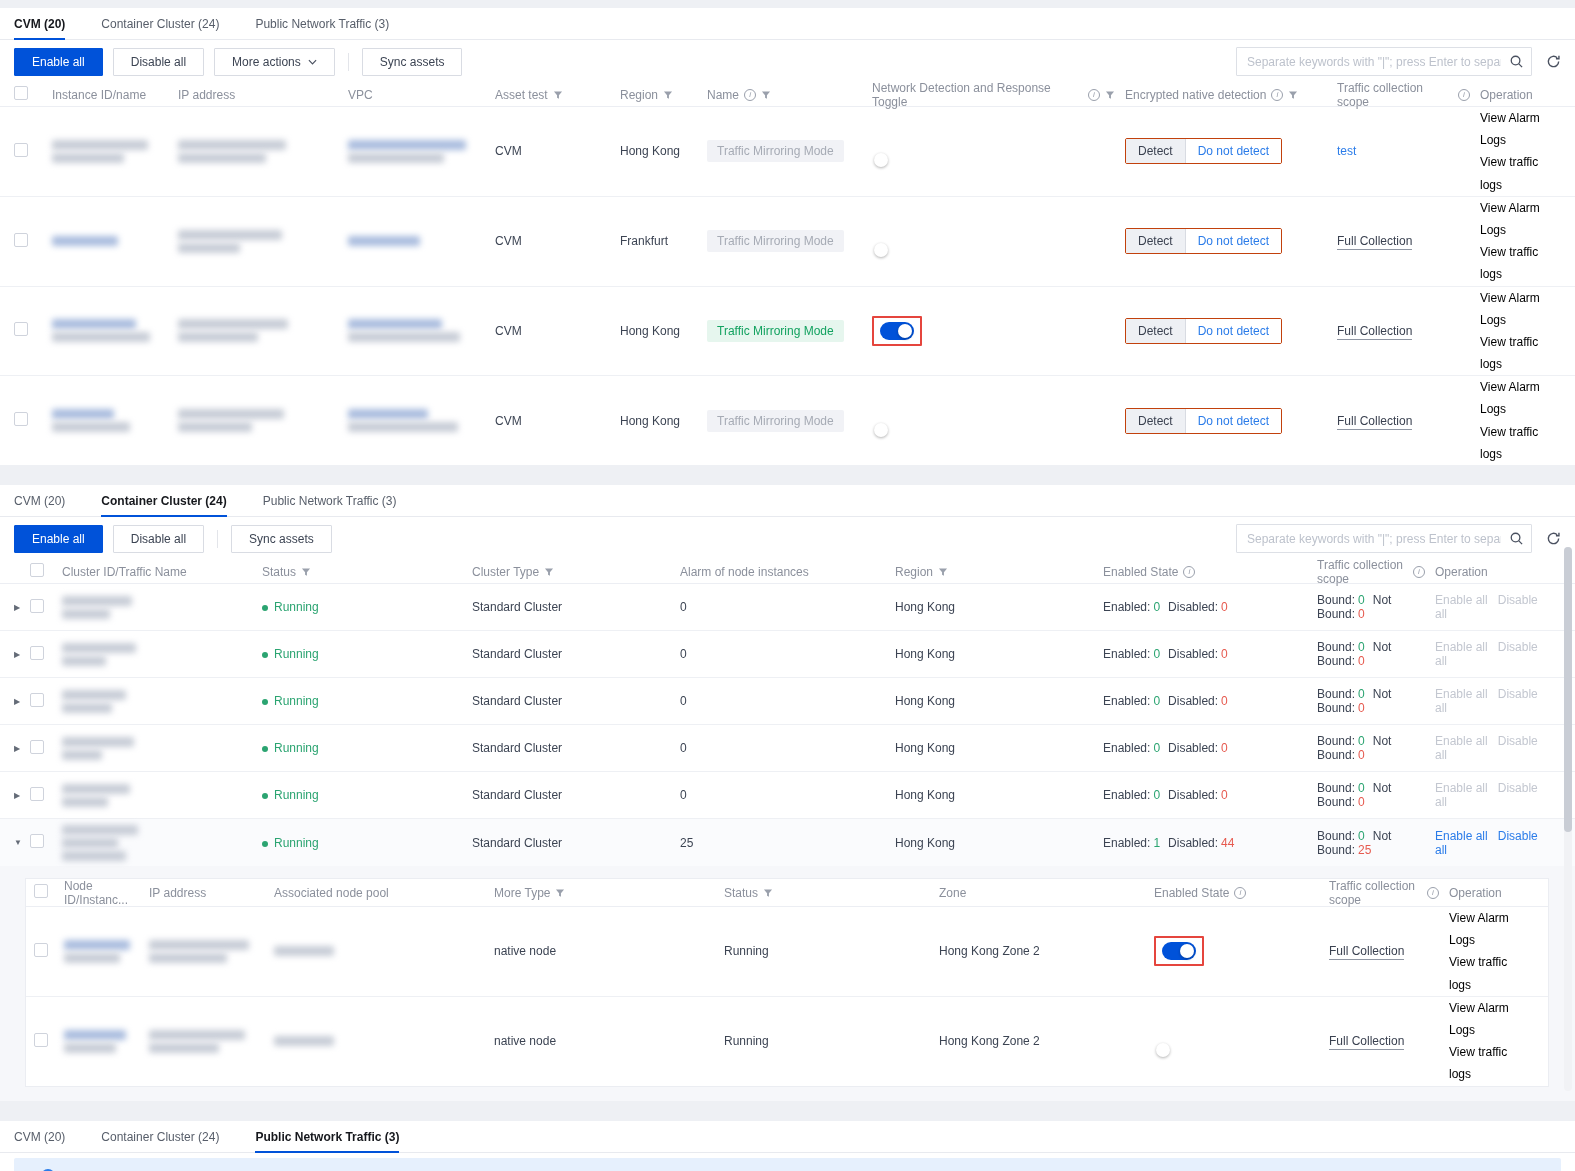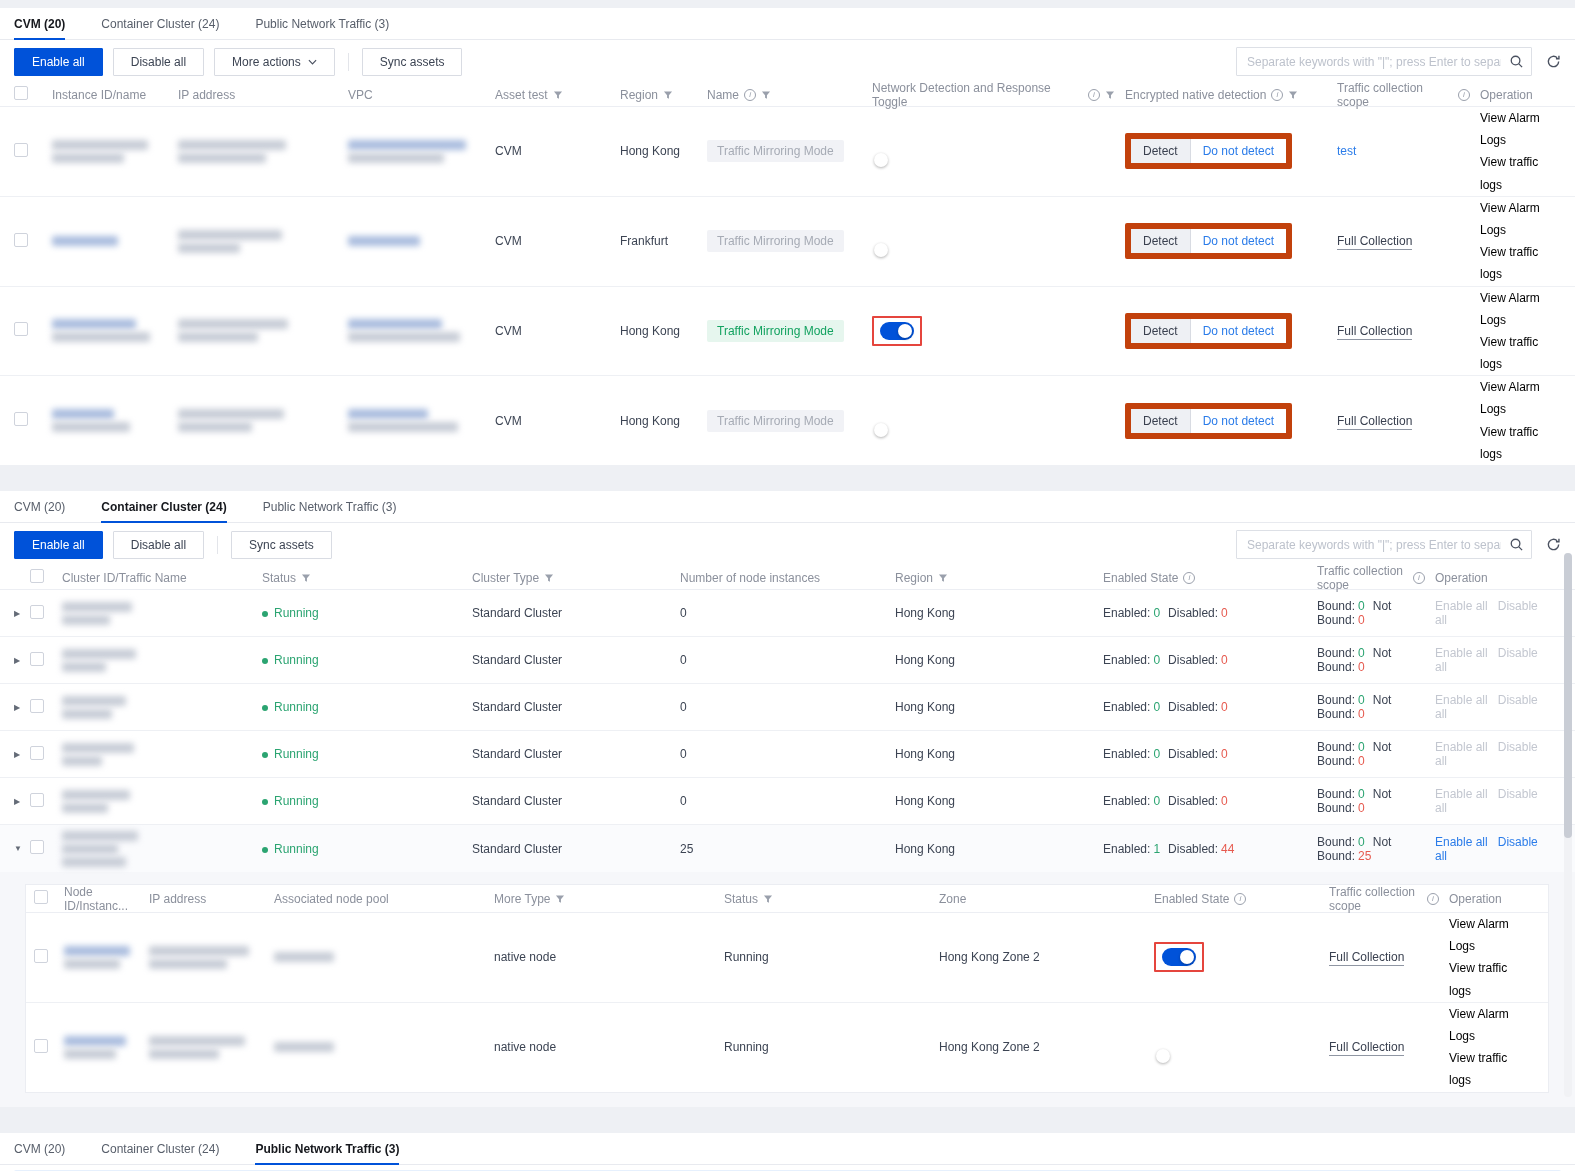--- a/index.html
+++ b/index.html
@@ -1,18 +1,18 @@
 <!DOCTYPE html>
 <html><head>
 <meta charset="utf-8">
 <style>
   *{box-sizing:border-box}
   body{margin:0;padding:8px 0 0;background:#eef0f4;width:1575px;
        font-family:"Liberation Sans",sans-serif;font-size:12px;color:#3c4453}
-  .panel{background:#fff;margin-bottom:26px;position:relative}
+  .panel{background:#fff;margin-bottom:20px;position:relative}
 
   
   .tabs{display:flex;border-bottom:1px solid #e8eaef;padding-left:14px}
   .tab{padding:9px 0 8px;margin-right:36px;color:#575e6a;cursor:pointer;position:relative;white-space:nowrap}
   .tab.active{font-weight:bold;color:#16181d}
   .tab.active::after{content:'';position:absolute;left:0;right:0;bottom:-1px;height:2px;background:#0052d9}
 
   
   .toolbar{display:flex;align-items:center;padding:7px 14px;gap:10px}
   .btn{height:28px;display:inline-flex;align-items:center;gap:7px;padding:0 17px;background:#fff;
@@ -52,21 +52,21 @@
   .badge{display:inline-block;padding:4px 10px;background:#f1f2f6;color:#a6abb5;border-radius:2px;white-space:nowrap}
   .badge.green{background:#e6f6ee;color:#13a260}
 
   .tg{width:34px;height:18px;border-radius:9px;background:#d8dce4;position:relative;flex:none;cursor:pointer}
   .tg::after{content:'';position:absolute;width:14px;height:14px;border-radius:50%;background:#fff;top:2px;left:2px;
              box-shadow:0 1px 3px rgba(0,0,0,.3)}
   .tg.on{background:#0052d9}
   .tg.on::after{left:auto;right:2px}
   .hl{display:inline-flex;border:2px solid #e5453d;padding:4px 6px;border-radius:1px}
 
-  .seg{display:inline-flex;border:6px solid #c2410c;border-radius:2px;overflow:hidden;white-space:nowrap}
+  .seg{display:inline-flex;border:1px solid #c2410c;border-radius:2px;overflow:hidden;white-space:nowrap}
   .seg span{padding:5px 12px;cursor:pointer}
   .seg .g{background:#eef0f4;color:#3a4150}
   .seg .w{background:#fff;color:#2b7ce9}
   .seg span + span{border-left:1px solid #d8dbe2}
 
   .lk{color:#2b7ce9;text-decoration:none;cursor:pointer}
   .oplinks a{display:block;color:#000000;text-decoration:none;line-height:1.85;cursor:pointer}
   .uscope{color:#3a4150;border-bottom:1px solid #8f96a3;padding-bottom:1px}
   .gnum{color:#2ba471}.rnum{color:#e65a4f}
   .kv span{margin-right:3px}.kv .grp{margin-right:8px}
@@ -332,21 +332,21 @@
           <path d="M1.5 2.5h13l-5 6v5.5l-3-1.8V8.5z"></path>
         </svg>
       </span>
     <span class="th d3">
         <span>Cluster Type</span>
         <svg class="fi" viewBox="0 0 16 16">
           <path d="M1.5 2.5h13l-5 6v5.5l-3-1.8V8.5z"></path>
         </svg>
       </span>
     <span class="th d4">
-        <span>Number of node instances</span>
+        <span>Alarm of node instances</span>
       </span>
     <span class="th d5">
         <span>Region</span>
         <svg class="fi" viewBox="0 0 16 16">
           <path d="M1.5 2.5h13l-5 6v5.5l-3-1.8V8.5z"></path>
         </svg>
       </span>
     <span class="th d6">
         <span>Enabled State</span>
         <i class="ii">i</i>

